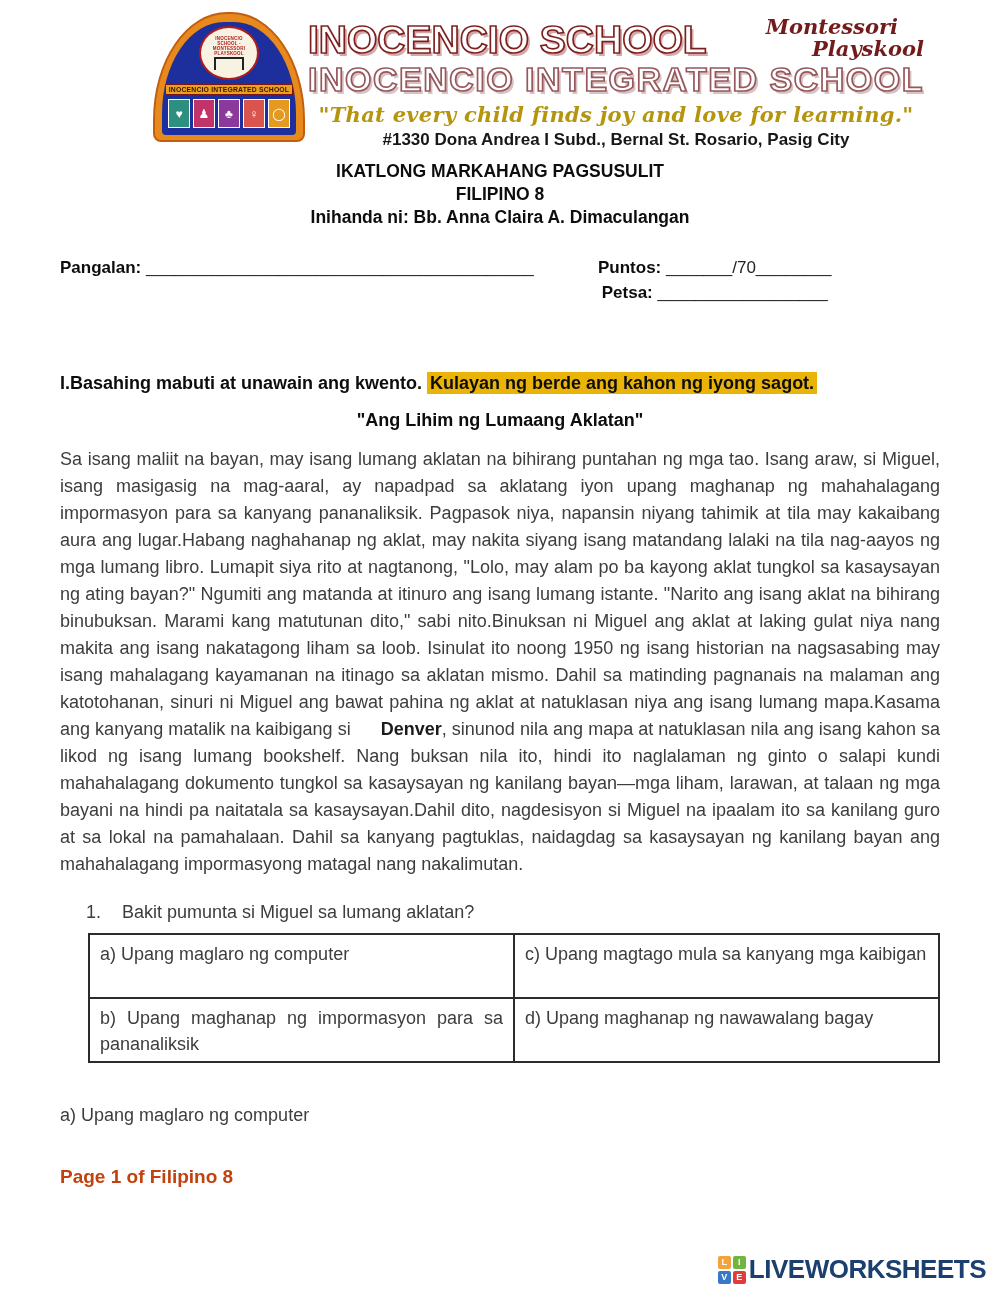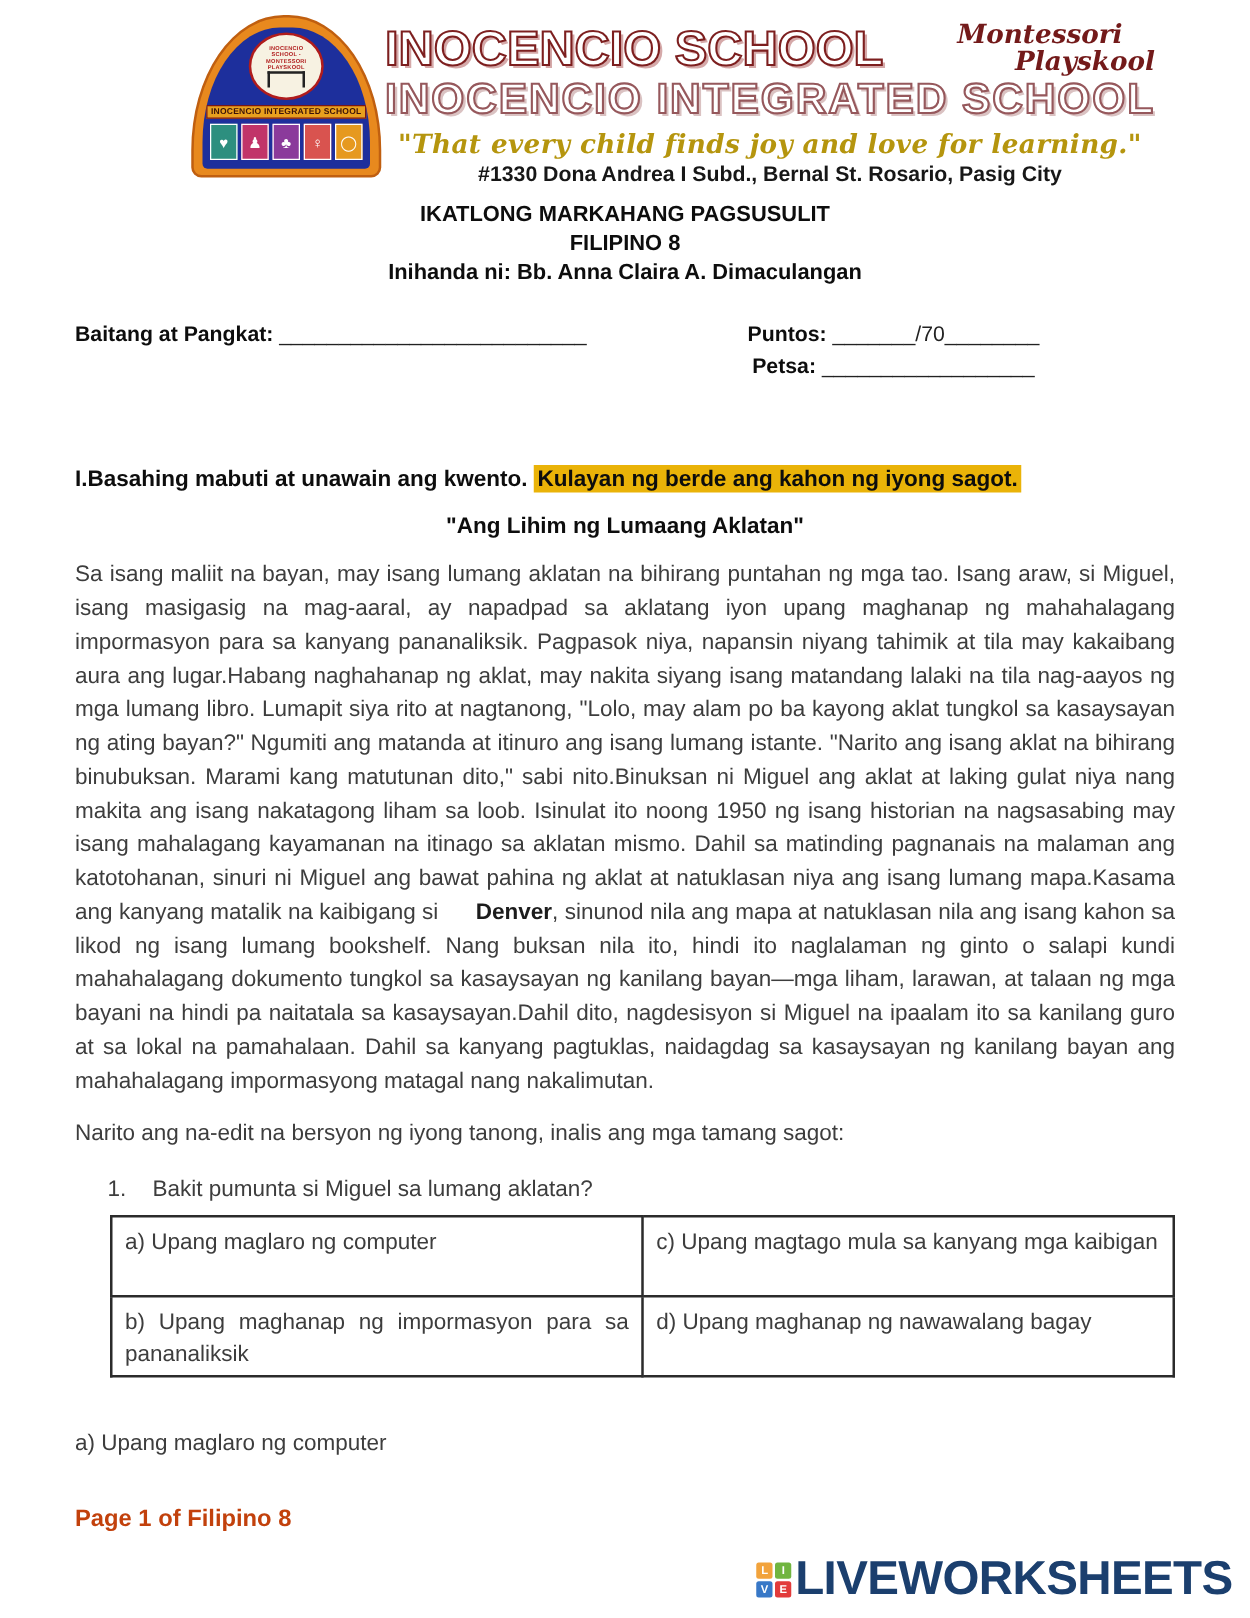--- a/index.html
+++ b/index.html
@@ -88,21 +88,21 @@
     text-align:justify; line-height:26px;
   }
   table.choices tr.r1 td { height:52px; }
   table.choices tr.r2 td { height:50px; }
   .answer { margin-top:42px; font-size:18px; color:#3d3d3d; }
   .page-footer { margin-top:40px; font-size:19px; font-weight:bold; color:#c2410c; }
   
   .brand { position:absolute; right:14px; bottom:9px; display:flex; align-items:center; gap:3px; }
   .brand-grid { display:grid; grid-template-columns:13px 13px; grid-auto-rows:13px; gap:2px; }
   .brand-sq { color:#fff; font-size:9px; font-weight:bold; line-height:13px; text-align:center; border-radius:2px; }
-  .brand-word { font-size:38px; font-weight:800; letter-spacing:-0.5px; color:#1b3f6e; }
+  .brand-word { font-size:26px; font-weight:800; letter-spacing:-0.5px; color:#1b3f6e; }
 </style>
 </head>
 <body>
 
 <div class="header">
   <div class="school-logo">
     <div class="arch-outer"></div>
     <div class="arch-inner">
       <div class="emblem">
         <div class="arc-text">INOCENCIO SCHOOL - MONTESSORI PLAYSKOOL</div>
@@ -134,22 +134,22 @@
 </div>
 
 <div class="exam-header">
   <div>IKATLONG MARKAHANG PAGSUSULIT</div>
   <div>FILIPINO 8</div>
   <div>Inihanda ni: Bb. Anna Claira A. Dimaculangan</div>
 </div>
 
 <div class="fields">
   <div>
-    <span class="label">Baitang at Pangkat:</span>
-    <span class="blank">__________________________</span>
+    <span class="label">Pangalan:</span>
+    <span class="blank">_________________________________________</span>
   </div>
   <div class="right-col">
     <div>
       <span class="label">Puntos:</span>
       <span class="blank">_______/70________</span>
     </div>
     <div>
       <span class="label">Petsa:</span>
       <span class="blank">__________________</span>
     </div>
@@ -159,21 +159,20 @@
 <div class="content">
   <div class="instruction">
     <span>I.Basahing mabuti at unawain ang kwento.</span>
     <span class="hl" style="background-color: #eab308;">Kulayan ng berde ang kahon ng iyong sagot.</span>
   </div>
 
   <div class="story-title">"Ang Lihim ng Lumaang Aklatan"</div>
 
   <p class="story"><span>Sa isang maliit na bayan, may isang lumang aklatan na bihirang puntahan ng mga tao. Isang araw, si Miguel, isang masigasig na mag-aaral, ay napadpad sa aklatang iyon upang maghanap ng mahahalagang impormasyon para sa kanyang pananaliksik. Pagpasok niya, napansin niyang tahimik at tila may kakaibang aura ang lugar.Habang naghahanap ng aklat, may nakita siyang isang matandang lalaki na tila nag-aayos ng mga lumang libro. Lumapit siya rito at nagtanong, "Lolo, may alam po ba kayong aklat tungkol sa kasaysayan ng ating bayan?" Ngumiti ang matanda at itinuro ang isang lumang istante. "Narito ang isang aklat na bihirang binubuksan. Marami kang matutunan dito," sabi nito.Binuksan ni Miguel ang aklat at laking gulat niya nang makita ang isang nakatagong liham sa loob. Isinulat ito noong 1950 ng isang historian na nagsasabing may isang mahalagang kayamanan na itinago sa aklatan mismo. Dahil sa matinding pagnanais na malaman ang katotohanan, sinuri ni Miguel ang bawat pahina ng aklat at natuklasan niya ang isang lumang mapa.Kasama ang kanyang matalik na kaibigang si</span><span class="denver">Denver</span><span>, sinunod nila ang mapa at natuklasan nila ang isang kahon sa likod ng isang lumang bookshelf. Nang buksan nila ito, hindi ito naglalaman ng ginto o salapi kundi mahahalagang dokumento tungkol sa kasaysayan ng kanilang bayan—mga liham, larawan, at talaan ng mga bayani na hindi pa naitatala sa kasaysayan.Dahil dito, nagdesisyon si Miguel na ipaalam ito sa kanilang guro at sa lokal na pamahalaan. Dahil sa kanyang pagtuklas, naidagdag sa kasaysayan ng kanilang bayan ang mahahalagang impormasyong matagal nang nakalimutan.</span></p>
 
-  <div class="note">Narito ang na-edit na bersyon ng iyong tanong, inalis ang mga tamang sagot:</div>
 
   <div class="question">
     <span class="qnum">1.</span>
     <span>Bakit pumunta si Miguel sa lumang aklatan?</span>
   </div>
 
   <table class="choices">
     <tbody>
         <tr class="r1">
       <td>a) Upang maglaro ng computer</td>

